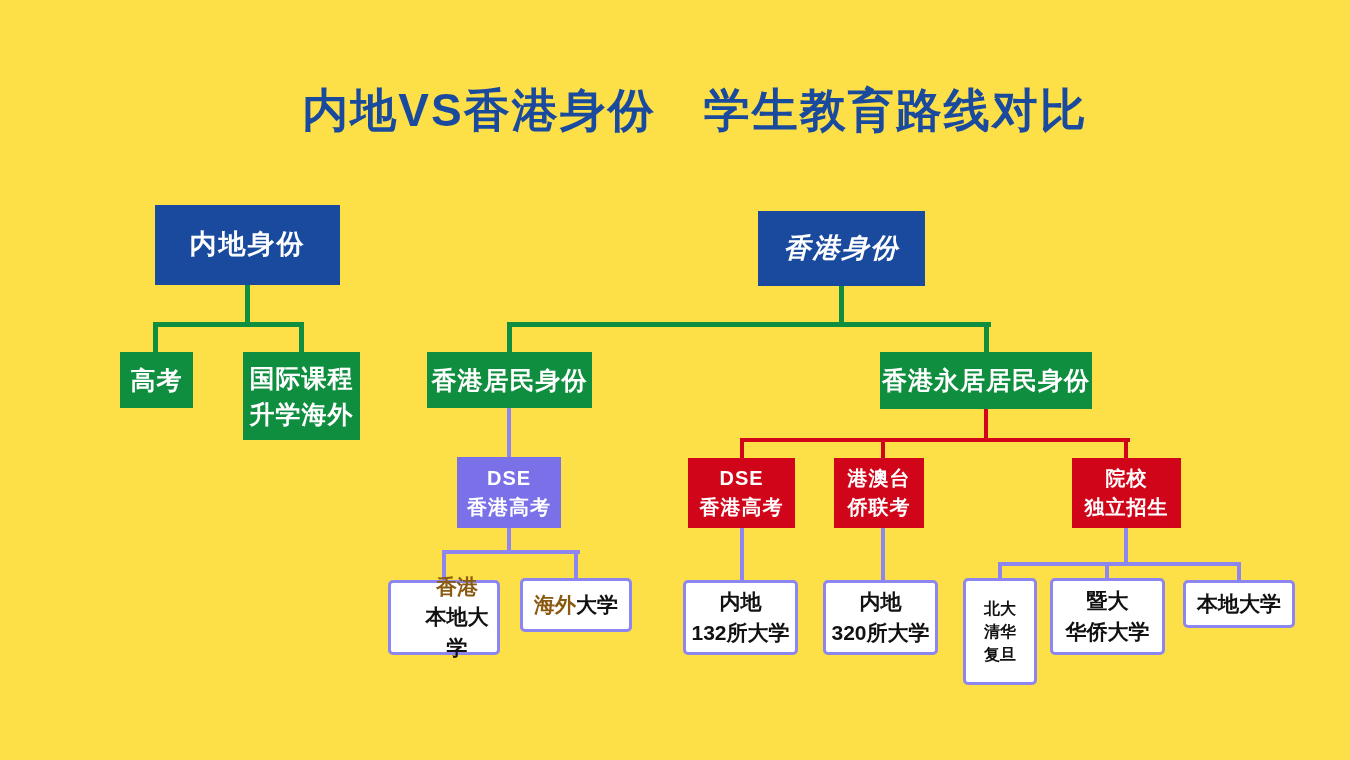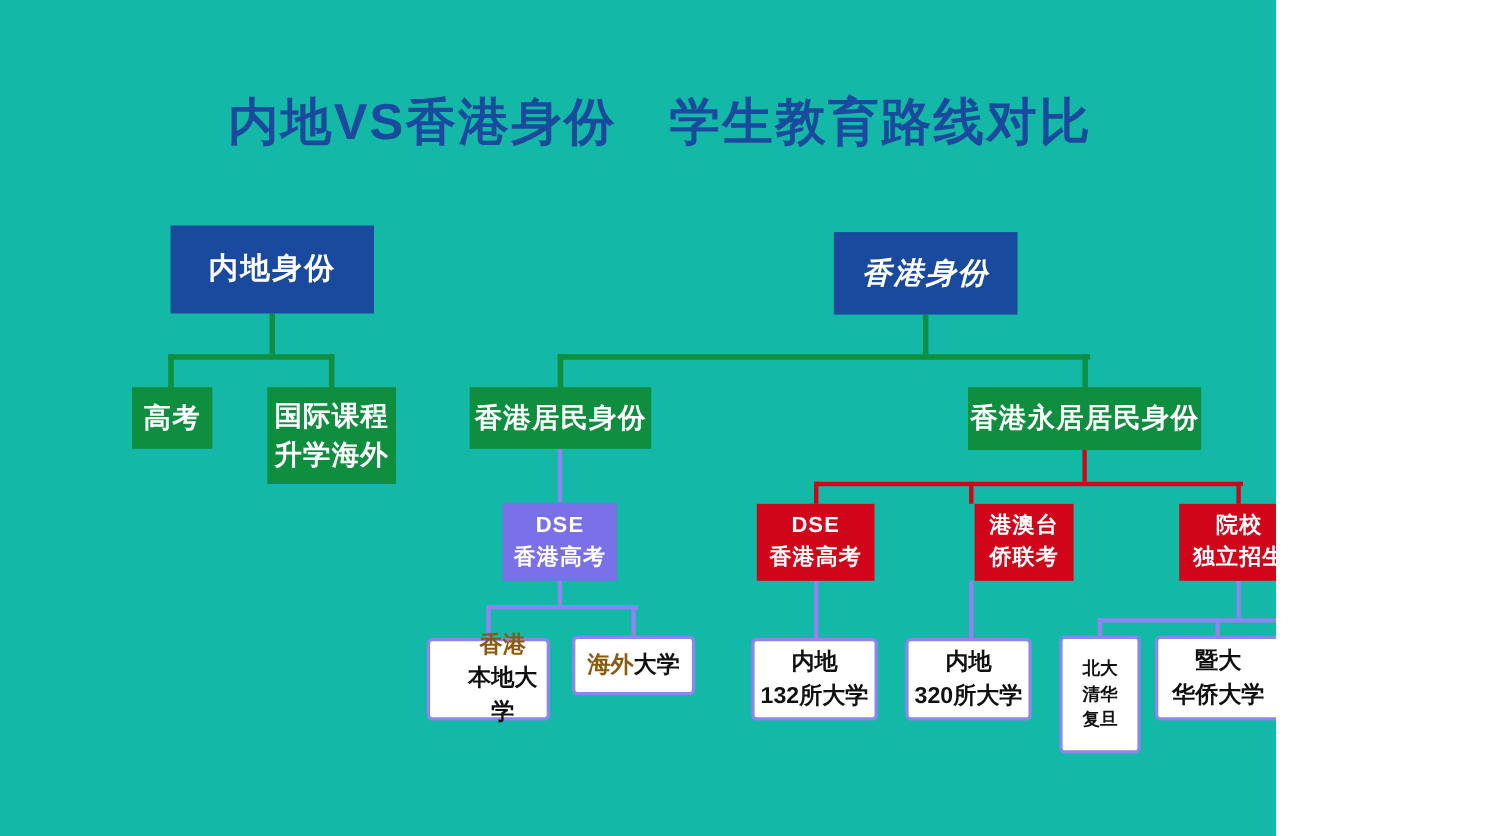--- a/index.html
+++ b/index.html
@@ -1,21 +1,21 @@
 <!DOCTYPE html>
 <html style="--blue: #1a4a9e; --green: #0e8e3e; --red: #d1051a; --purple: #7a71e8; --purple-light: #8d85f0; --brown: #8a5a10; --ink: #111111;"><head>
 <meta charset="utf-8">
 <style>
   :root{
     --blue:#1a4a9e; --green:#0e8e3e; --red:#d1051a;
     --purple:#7a71e8; --purple-light:#8d85f0; --brown:#8a5a10; --ink:#111111;
   }
   *{margin:0;padding:0;box-sizing:border-box;}
   body{background:#ffffff;font-family:"Liberation Sans","DejaVu Sans",sans-serif;}
-  .stage{position:relative;width:1160px;height:760px;background:#14b8a6;overflow:hidden;}
+  .stage{position:relative;width:1350px;height:760px;background:#fde047;overflow:hidden;}
 
   .title{
     position:absolute;top:80px;left:0;width:100%;
     text-align:center;text-indent:40px;
     font-size:46px;font-weight:900;color:var(--blue);
     letter-spacing:2px;white-space:pre;
   }
 
   .box{
     position:absolute;display:flex;align-items:center;justify-content:center;
@@ -83,21 +83,21 @@
   <div class="box green" style="left:120px;top:352px;width:73px;height:56px;">高考</div>
   <div class="box green" style="left:243px;top:352px;width:117px;height:88px;">国际课程
 升学海外</div>
   <div class="box green" style="left:427px;top:352px;width:165px;height:56px;">香港居民身份</div>
   <div class="box green" style="left:880px;top:352px;width:212px;height:57px;">香港永居居民身份</div>
 
   <div class="box purple" style="left:457px;top:457px;width:104px;height:71px;">DSE
 香港高考</div>
   <div class="box red" style="left:688px;top:458px;width:107px;height:70px;">DSE
 香港高考</div>
-  <div class="box red" style="left:886px;top:458px;width:90px;height:70px;text-align:right;">港澳台
+  <div class="box red" style="left:834px;top:458px;width:90px;height:70px;text-align:right;">港澳台
 侨联考</div>
   <div class="box red" style="left:1072px;top:458px;width:109px;height:70px;">院校
 独立招生</div>
 
   <div class="box white" style="left:388px;top:580px;width:112px;height:75px;padding-left:26px;">
     <span><span class="accent-block">香港</span><span>本地大学</span></span>
   </div>
   <div class="box white" style="left:520px;top:578px;width:112px;height:54px;">
     <span><span class="accent-inline">海外</span><span>大学</span></span>
   </div>

